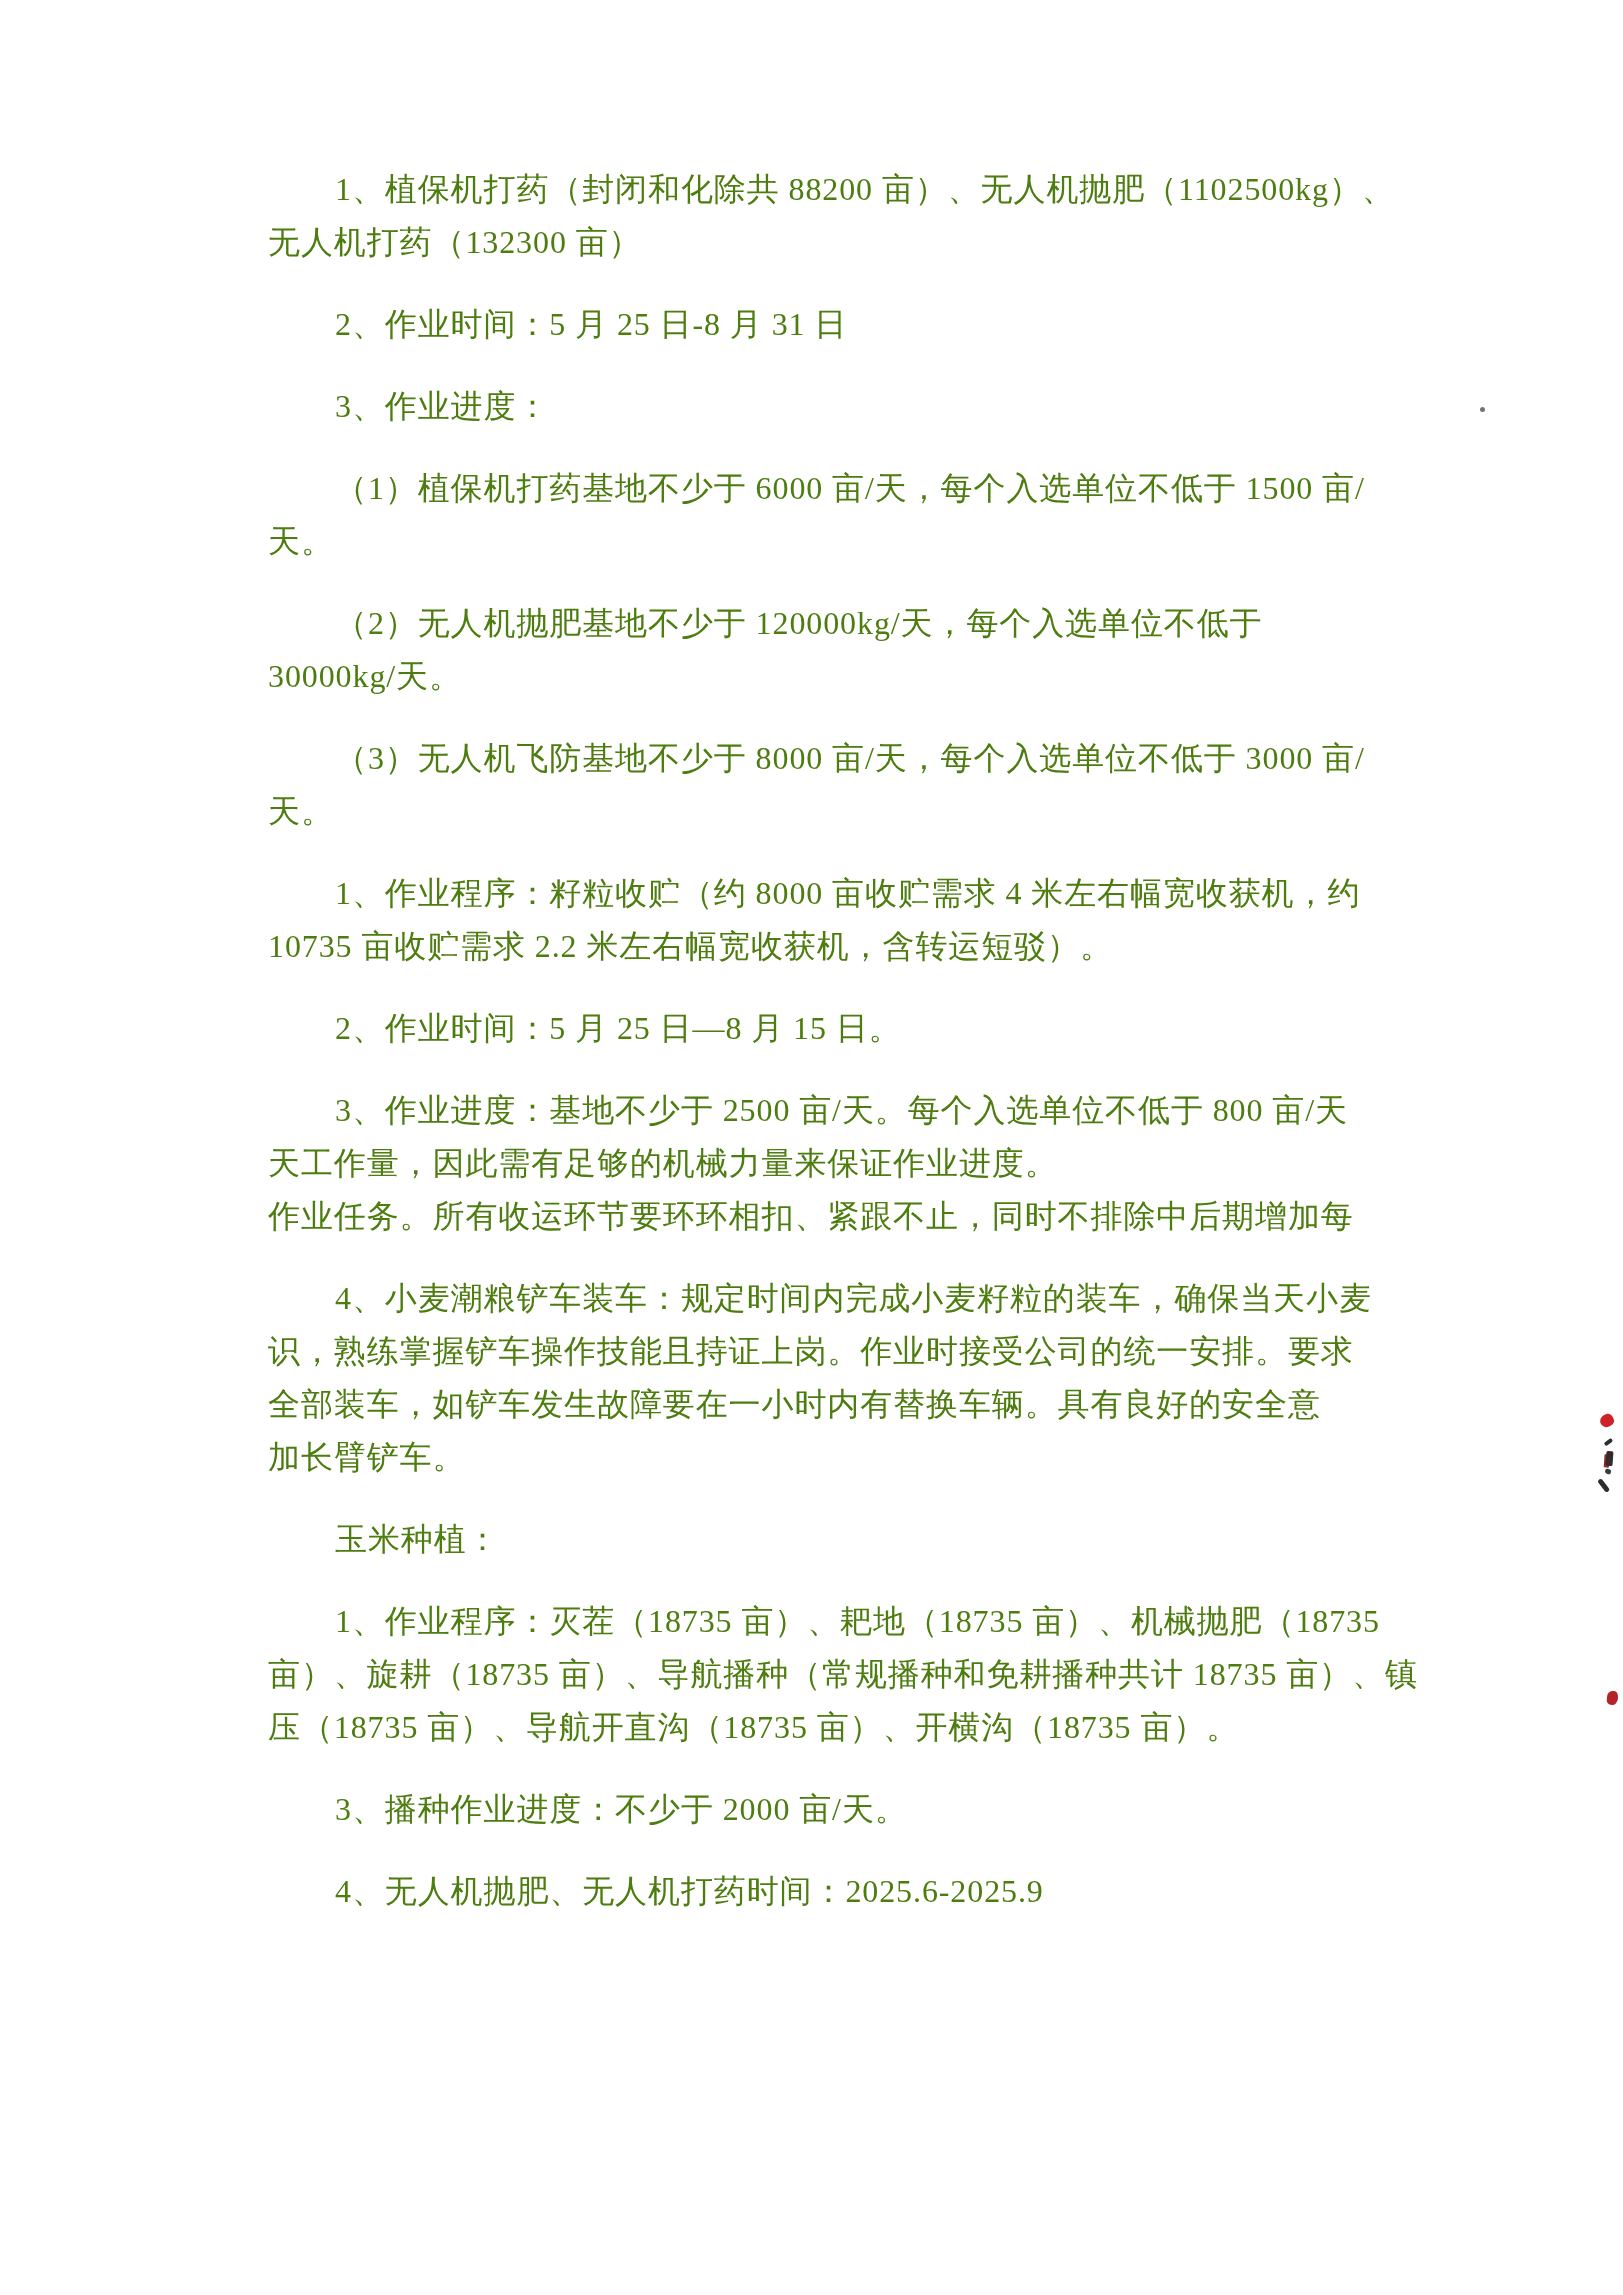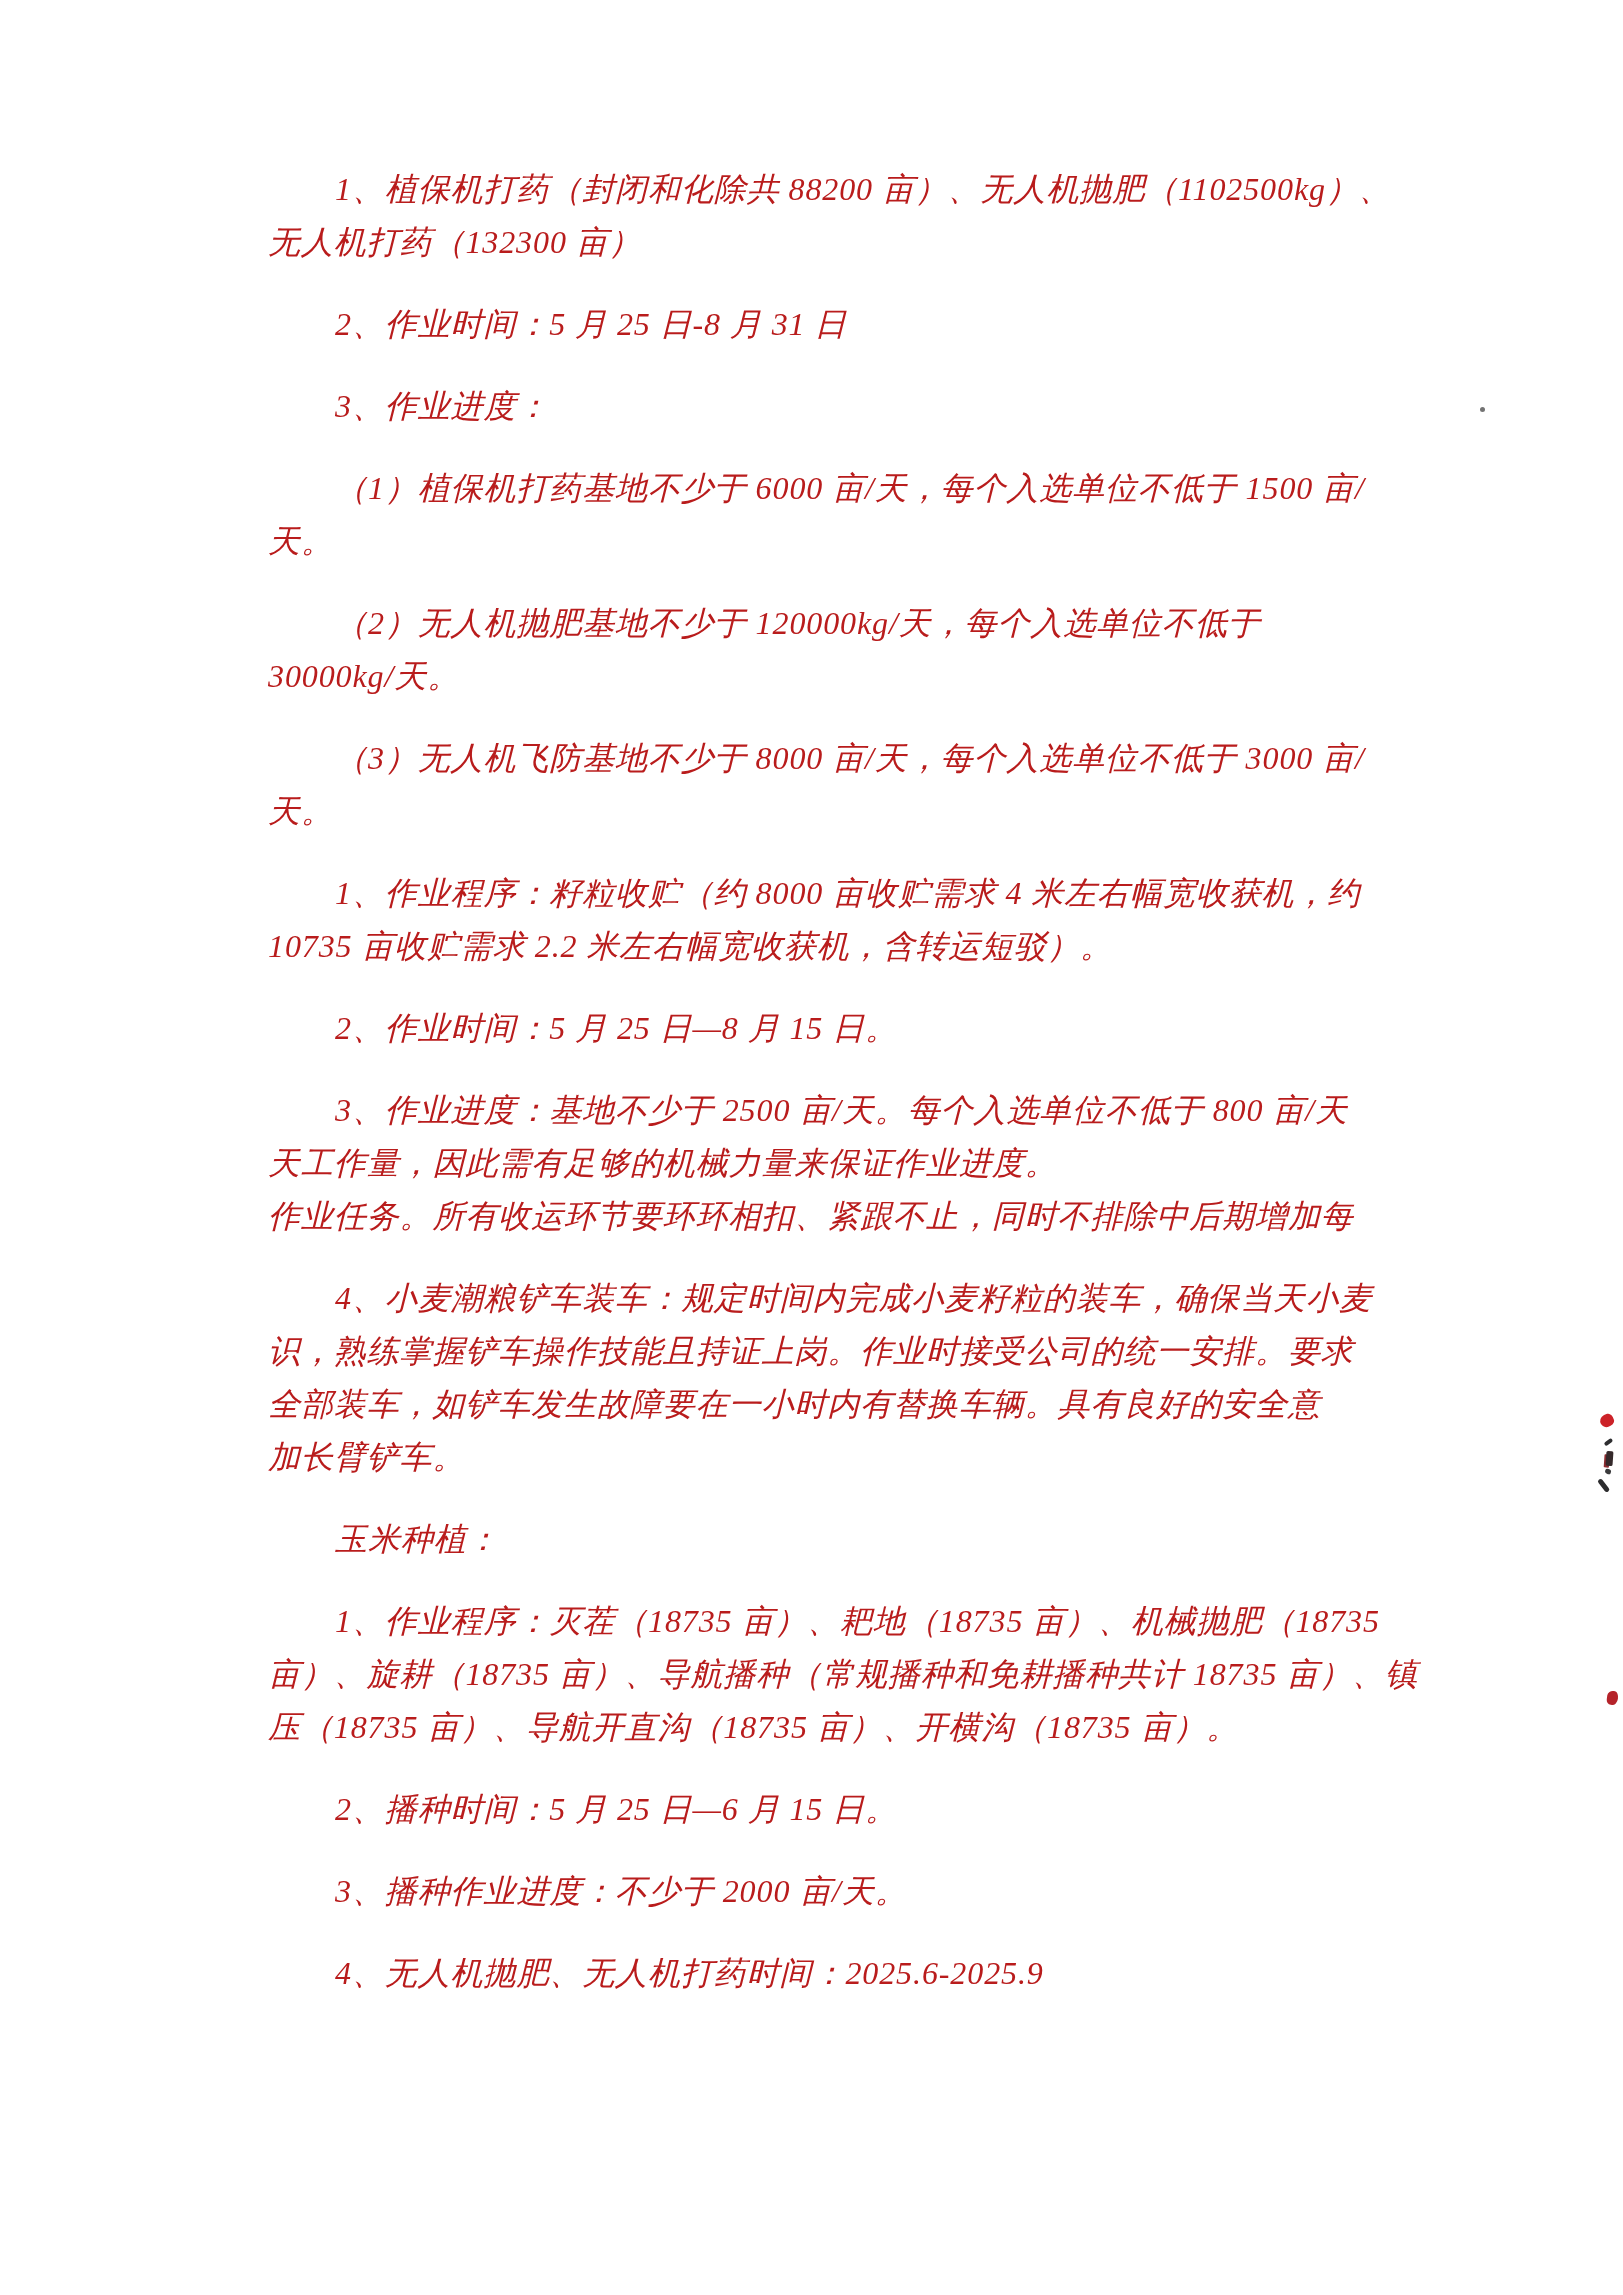--- a/index.html
+++ b/index.html
@@ -21,22 +21,21 @@
     left: 268px;
     top: 163px;
     width: 1141px;
   }
   .line {
     height: 53px;
     line-height: 53px;
     font-size: 32px;
     letter-spacing: 0.9px;
     white-space: nowrap;
-    color: #b91c1c;
-    font-style: italic;
+    color: #4d7c0f;
   }
   
   .line.p { margin-top: 29px; padding-left: 67px; }
   .content .line.p:first-child { margin-top: 0; }
 
   
   .red-mark-1 {
     position: absolute;
     left: 1600px; top: 1414px;
     width: 13.7px; height: 13px;
@@ -117,21 +116,20 @@
     <div class="line">天工作量，因此需有足够的机械力量来保证作业进度。</div>
     <div class="line">作业任务。所有收运环节要环环相扣、紧跟不止，同时不排除中后期增加每</div>
     <div class="line p">4、小麦潮粮铲车装车：规定时间内完成小麦籽粒的装车，确保当天小麦</div>
     <div class="line">识，熟练掌握铲车操作技能且持证上岗。作业时接受公司的统一安排。要求</div>
     <div class="line">全部装车，如铲车发生故障要在一小时内有替换车辆。具有良好的安全意</div>
     <div class="line">加长臂铲车。</div>
     <div class="line p">玉米种植：</div>
     <div class="line p">1、作业程序：灭茬（18735 亩）、耙地（18735 亩）、机械抛肥（18735</div>
     <div class="line">亩）、旋耕（18735 亩）、导航播种（常规播种和免耕播种共计 18735 亩）、镇</div>
     <div class="line">压（18735 亩）、导航开直沟（18735 亩）、开横沟（18735 亩）。</div>
-    <div class="line p">2、播种时间：5 月 25 日—6 月 15 日。</div>
     <div class="line p">3、播种作业进度：不少于 2000 亩/天。</div>
     <div class="line p">4、无人机抛肥、无人机打药时间：2025.6-2025.9</div>
   </div>
 
   <div class="red-mark-1"></div>
   <div class="pencil-stroke-a"></div>
   <div class="pencil-stroke-b"></div>
   <div class="pencil-dot"></div>
   <div class="pencil-comma"></div>
   <div class="red-mark-2"></div>

